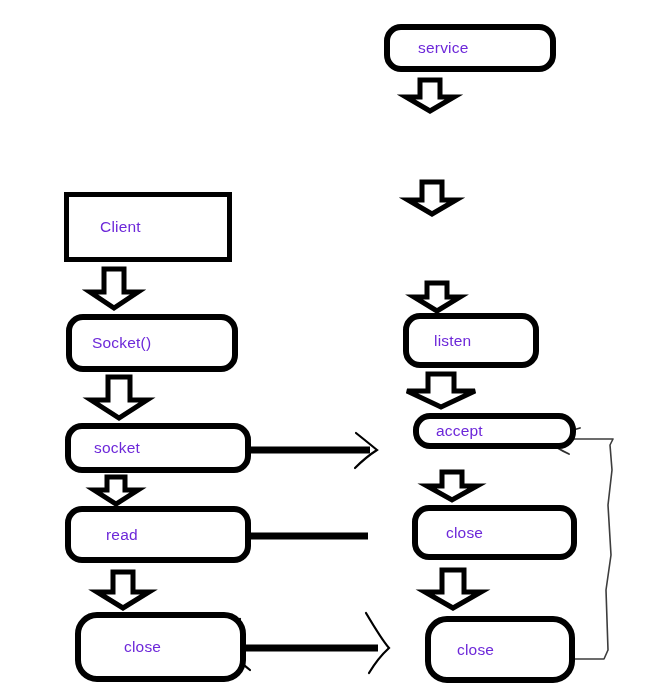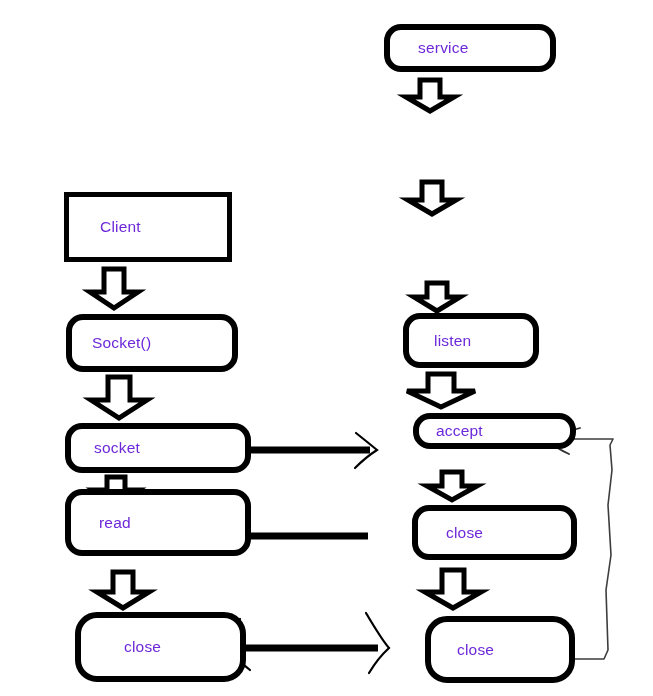--- a/index.html
+++ b/index.html
@@ -67,21 +67,21 @@
 
   <div class="node square" style="left:28px;top:192px;width:168px;height:70px;padding-left:31px">
     <span class="lbl">Client</span>
   </div>
   <div class="node rounded" style="left:30px;top:314px;width:172px;height:58px;padding-left:20px">
     <span class="lbl">Socket()</span>
   </div>
   <div class="node rounded" style="left:29px;top:423px;width:186px;height:50px;padding-left:23px">
     <span class="lbl">socket</span>
   </div>
-  <div class="node rounded" style="left:29px;top:489px;width:186px;height:67px;padding-left:28px">
+  <div class="node rounded" style="left:29px;top:506px;width:186px;height:57px;padding-left:35px">
     <span class="lbl">read</span>
   </div>
   <div class="node rounded" style="left:39px;top:612px;width:171px;height:70px;padding-left:43px;border-radius:22px">
     <span class="lbl">close</span>
   </div>
 
   <div class="node rounded" style="left:348px;top:24px;width:172px;height:48px;padding-left:28px">
     <span class="lbl">service</span>
   </div>
   <div class="node rounded" style="left:367px;top:313px;width:136px;height:55px;padding-left:25px">

